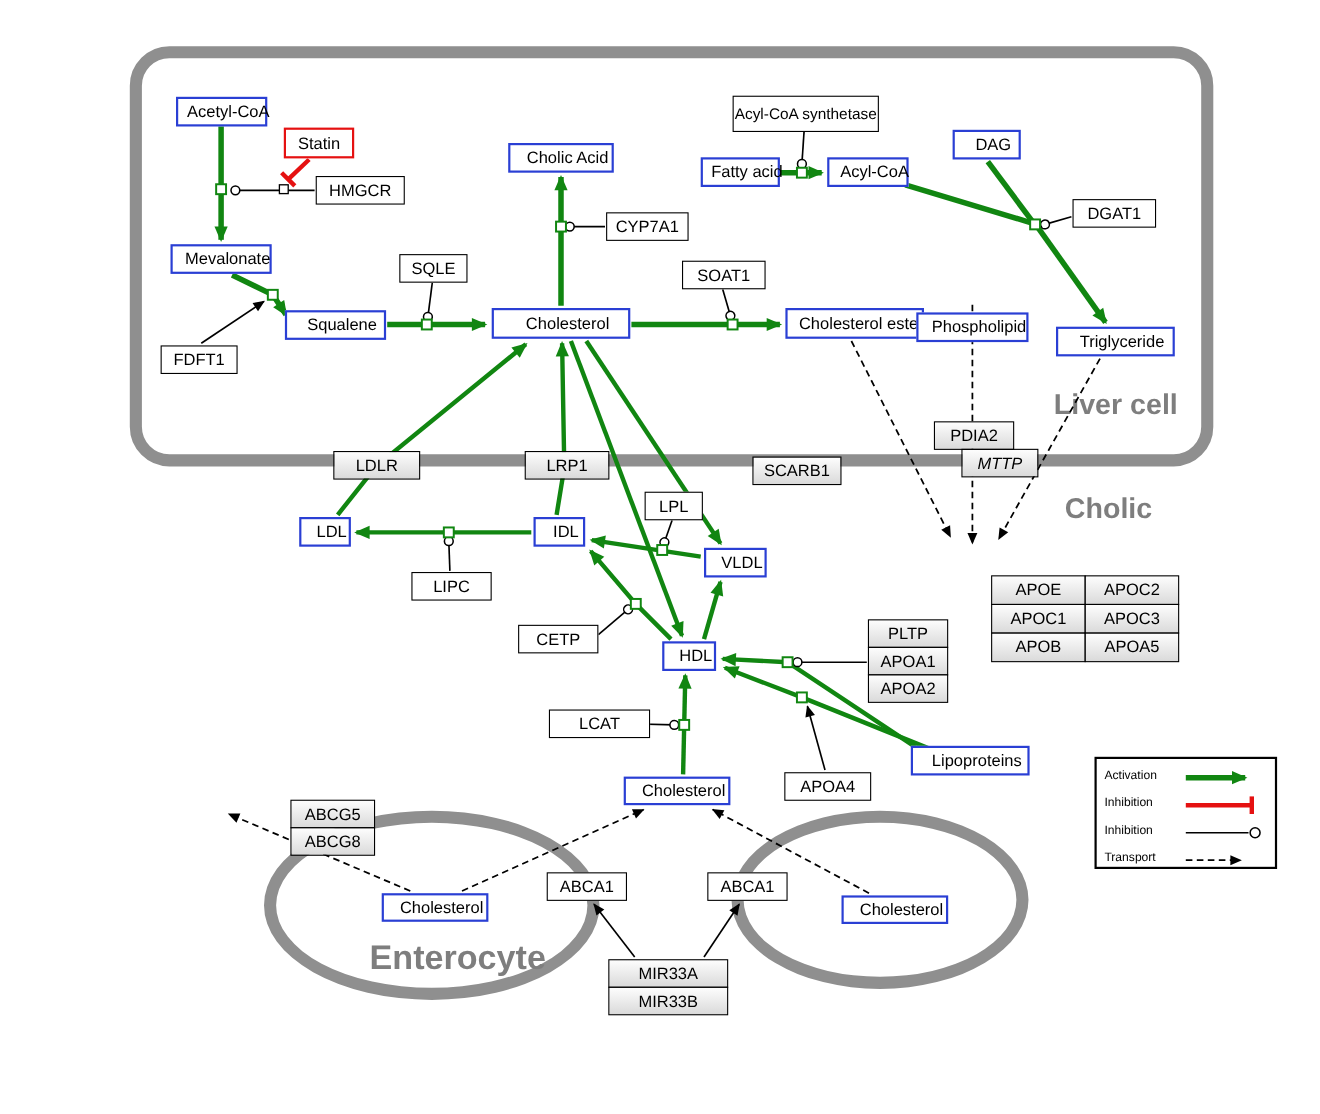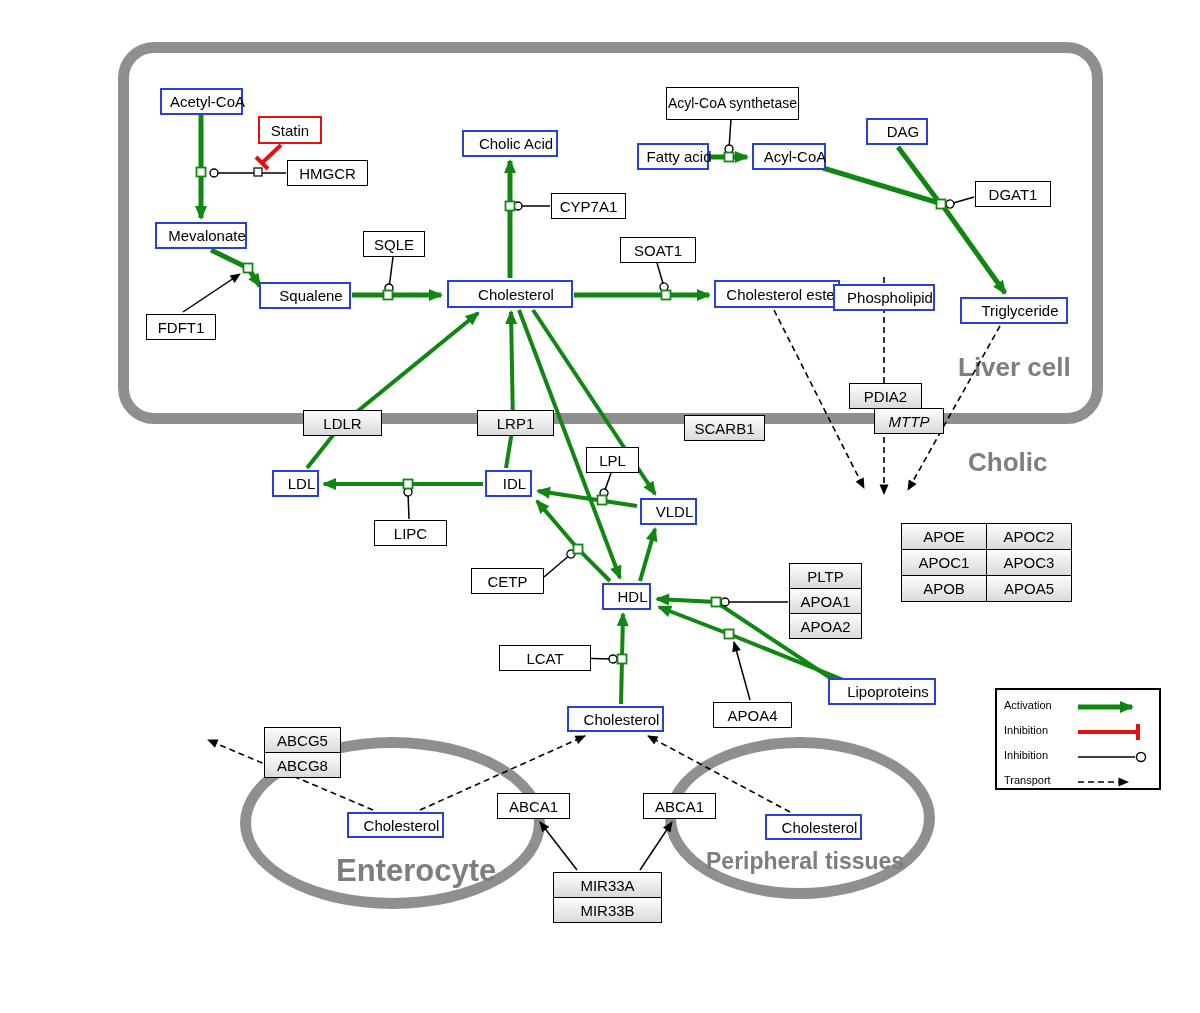--- a/index.html
+++ b/index.html
@@ -23,21 +23,20 @@
 
 <div id="canvas">
 
   <div class="comp" style="left:118px;top:42px;width:985px;height:382px;border-radius:36px;"></div>
   <div class="comp" style="left:240px;top:737px;width:305px;height:172px;border-radius:50%;"></div>
   <div class="comp" style="left:665px;top:737px;width:270px;height:162px;border-radius:50%;"></div>
 
   <div class="comp-label" style="left:958px;top:352px;font-size:26px;">Liver cell</div>
   <div class="comp-label" style="left:968px;top:447px;font-size:26px;">Cholic</div>
   <div class="comp-label" style="left:336px;top:853px;font-size:31px;">Enterocyte</div>
-  <div class="comp-label" style="left:706px;top:848px;font-size:23px;">Peripheral tissues</div>
 
   <div class="legend-box" style="left:995px;top:688px;width:166px;height:102px;"></div>
   <div class="legend-label" style="left:1004px;top:699px;">Activation</div>
   <div class="legend-label" style="left:1004px;top:724px;">Inhibition</div>
   <div class="legend-label" style="left:1004px;top:749px;">Inhibition</div>
   <div class="legend-label" style="left:1004px;top:774px;">Transport</div>
 
   <svg id="edges" width="1200" height="1013" viewBox="0 0 1200 1013" xmlns="http://www.w3.org/2000/svg">
     <defs>
       <marker id="ag" markerUnits="userSpaceOnUse" markerWidth="18" markerHeight="16" refX="13" refY="7" orient="auto">

